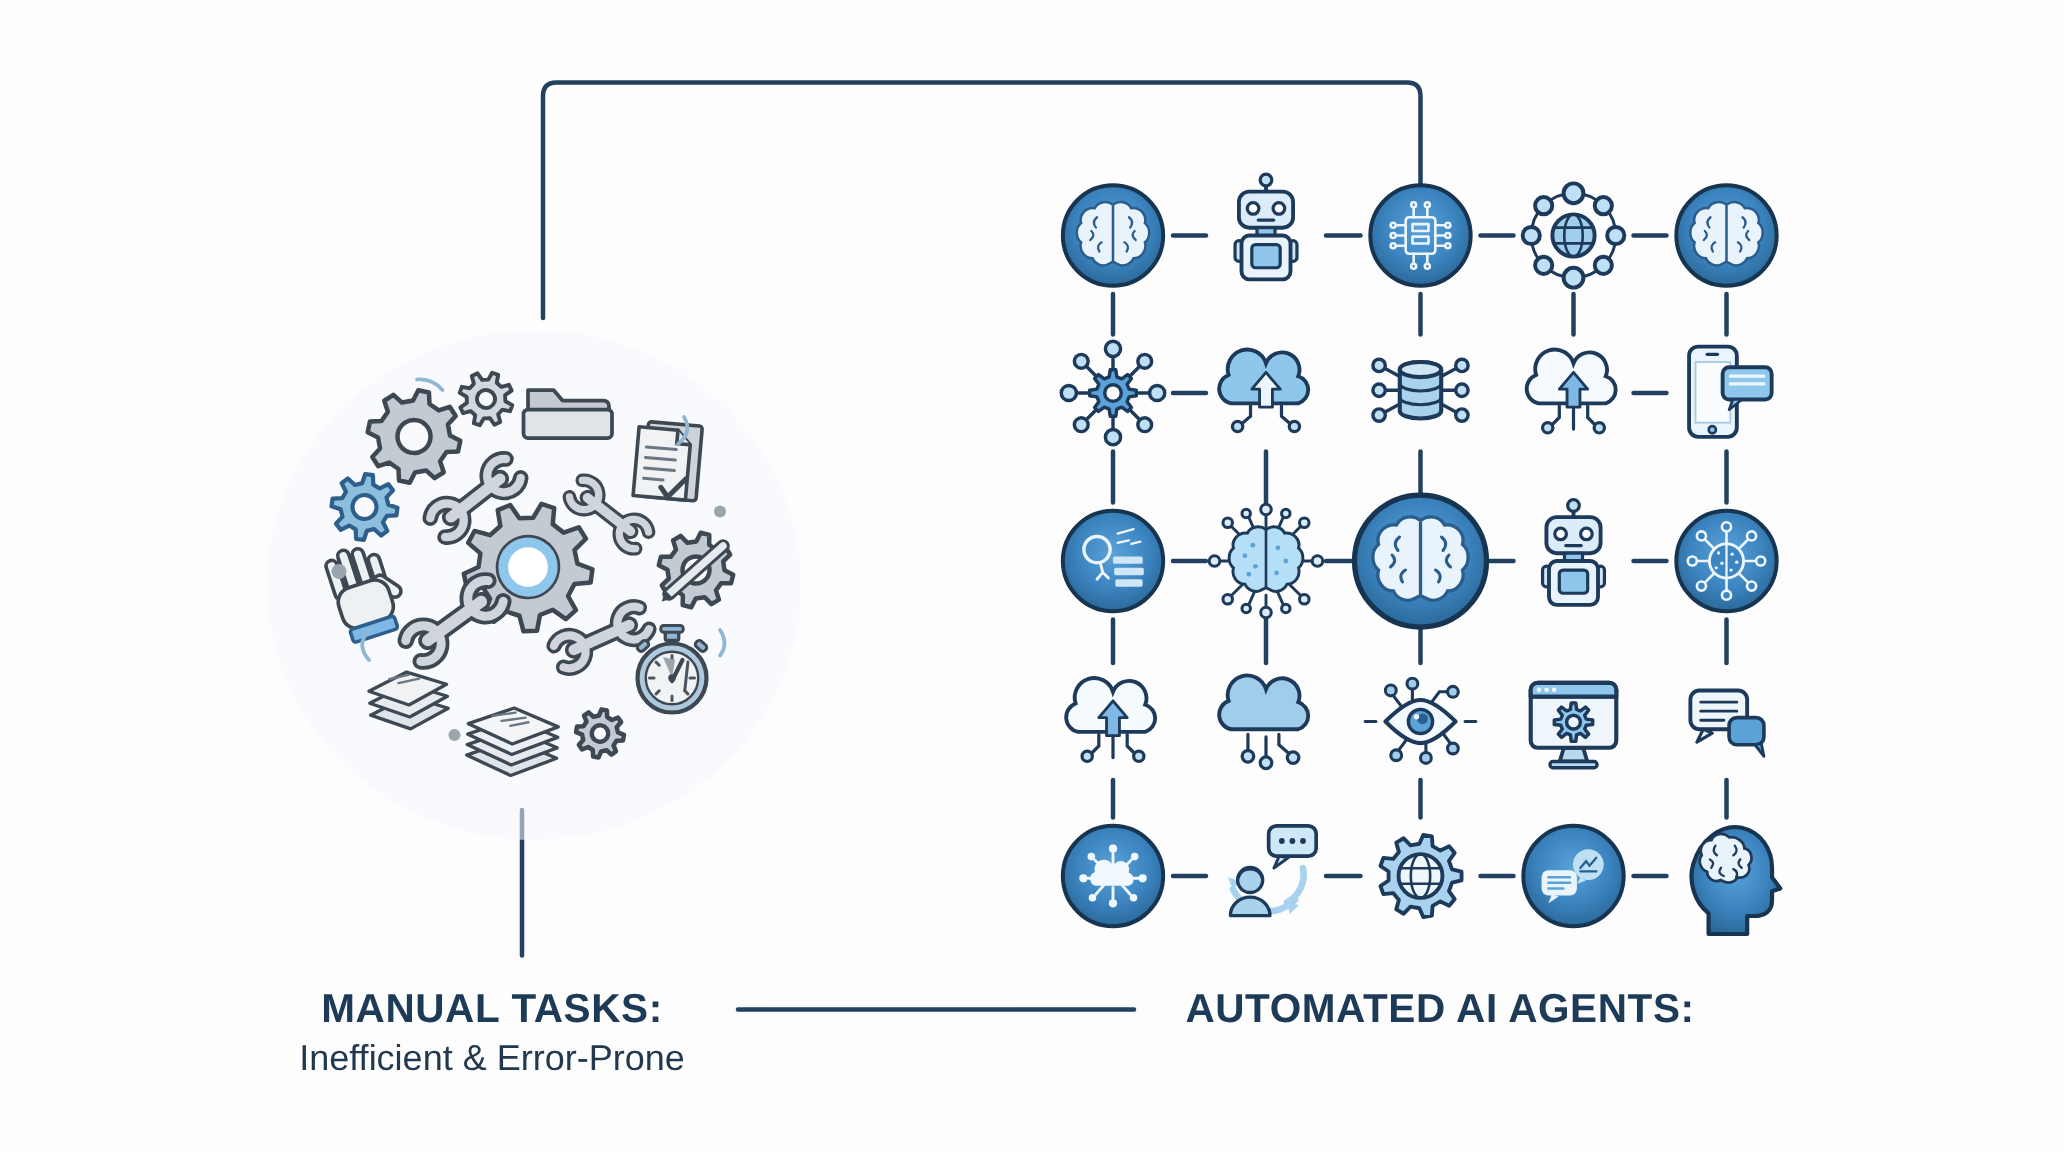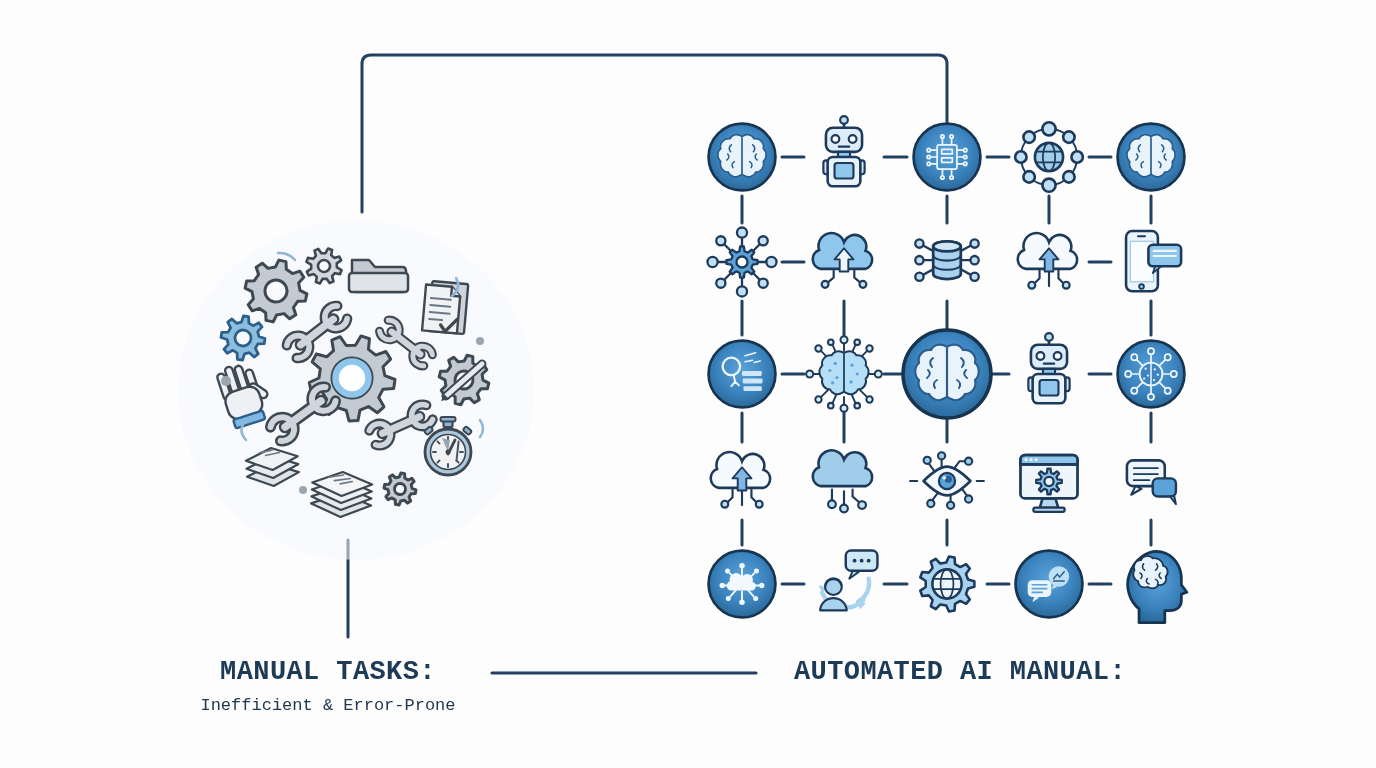--- a/index.html
+++ b/index.html
@@ -1,20 +1,20 @@
 <!DOCTYPE html>
 <html><head>
 <meta charset="utf-8">
 <style>
   html,body{margin:0;padding:0;background:#fff;}
   .stage{position:relative;width:1376px;height:768px;background:#fdfdfe;overflow:hidden;
-         font-family:Liberation Mono, monospace;}
+         font-family:Liberation Sans, sans-serif;}
   .caption{position:absolute;text-align:center;color:#1d3a57;}
   .cap-title{font-size:27px;font-weight:700;letter-spacing:.4px;line-height:32px;}
-  .cap-sub{font-size:17px;font-weight:400;line-height:30px;margin-top:3px;color:#21384f;}
+  .cap-sub{font-size:24px;font-weight:400;line-height:30px;margin-top:3px;color:#21384f;}
   .conn{stroke:#22405f;stroke-width:3;stroke-linecap:round;}
   .nav{stroke:#22405f;stroke-width:3;stroke-linecap:round;fill:none;}
   
   .gearGray{fill:#c3cad1;stroke:#3d4853;stroke-width:3;stroke-linejoin:round;}
   .gearLight{fill:#d2d8dd;stroke:#3d4853;stroke-width:2.6;stroke-linejoin:round;}
   .gearBlue{fill:#8cbede;stroke:#2d5f8a;stroke-width:2.8;stroke-linejoin:round;}
   .slate{stroke:#3d4853;stroke-linejoin:round;stroke-linecap:round;}
   .sq{stroke:#8fb6d4;stroke-width:2.5;fill:none;stroke-linecap:round;}
 </style>
 </head>
@@ -502,15 +502,15 @@
         <use href="#sym-chat-circle" x="1011" y="546" width="76" height="76"></use>
         <use href="#sym-head-brain" x="1105" y="538" width="92" height="92"></use>
       </g>
 </svg>
 
 <div class="caption" style="left:100px;top:656px;width:456px;">
   <div class="cap-title">MANUAL TASKS:</div>
   <div class="cap-sub">Inefficient &amp; Error-Prone</div>
 </div>
 <div class="caption" style="left:720px;top:656px;width:480px;">
-  <div class="cap-title">AUTOMATED AI MANUAL:</div>
+  <div class="cap-title">AUTOMATED AI AGENTS:</div>
 </div>
 </div>
 
 </body></html>

